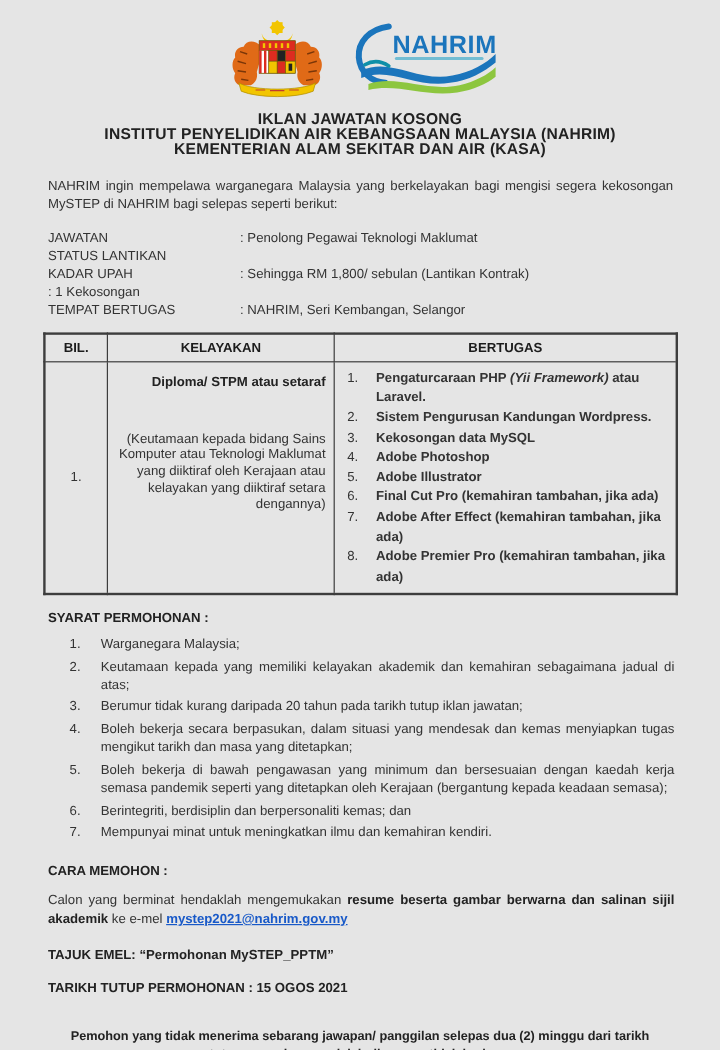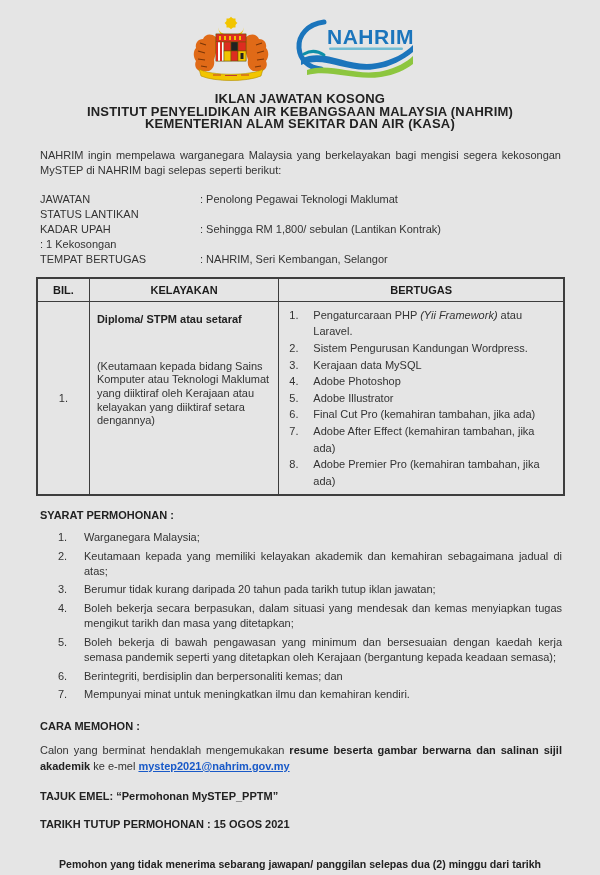--- a/index.html
+++ b/index.html
@@ -20,27 +20,27 @@
 
   
   .jobtable{margin:10px 0 0 36px;border-collapse:collapse;width:529px;table-layout:fixed;}
   .jobtable th,.jobtable td{border:1.6px solid #3d3d3d;}
   .jobtable{border:2px solid #3d3d3d;}
   th{font-weight:bold;color:#1c1c1c;padding:5px 2px;font-size:11px;}
   .col-bil{width:52px;}
   .col-kelayakan{width:188px;}
   .col-kemahiran{width:283px;}
   td.bil{text-align:center;vertical-align:middle;}
-  td.kelayakan{vertical-align:top;text-align:left;padding:11px 7px 8px 7px;}
+  td.kelayakan{vertical-align:top;text-align:right;padding:11px 7px 8px 7px;}
   .kelayakan-title{font-weight:bold;color:#222;}
   .kelayakan-note{margin-top:35px;line-height:13.6px;}
   td.kemahiran{vertical-align:top;padding:5px 4px 5px 8px;}
   .kem-item{display:flex;line-height:16.6px;}
   .kem-num{width:24px;flex:none;padding-left:2px;}
-  .kem-text{flex:1;}
+  .kem-text{flex:1;font-weight:bold;}
 
   
   .section-heading{margin:13px 40px 0 40px;font-weight:bold;color:#222;}
   .syarat-list{margin:9px 38px 0 58px;}
   .syarat-item{display:flex;line-height:15.8px;margin-bottom:2.4px;}
   .syarat-num{width:26px;flex:none;}
   .syarat-text{flex:1;text-align:justify;}
   .cara-heading{margin-top:17px;}
   .cara-para{margin:10px 38px 0 40px;line-height:16px;text-align:justify;}
   .cara-para b{color:#222;}
@@ -174,21 +174,21 @@
               <span class="kem-text"><span>Pengaturcaraan PHP </span><i>(Yii Framework)</i><span> atau Laravel.</span></span>
             </div>
 
             <div class="kem-item">
               <span class="kem-num">2.</span>
               <span class="kem-text"><span>Sistem Pengurusan Kandungan Wordpress.</span><i></i><span></span></span>
             </div>
 
             <div class="kem-item">
               <span class="kem-num">3.</span>
-              <span class="kem-text"><span>Kerajaan data MySQL</span><i></i><span></span></span>
+              <span class="kem-text"><span>Kekosongan data MySQL</span><i></i><span></span></span>
             </div>
 
             <div class="kem-item">
               <span class="kem-num">4.</span>
               <span class="kem-text"><span>Adobe Photoshop</span><i></i><span></span></span>
             </div>
 
             <div class="kem-item">
               <span class="kem-num">5.</span>
               <span class="kem-text"><span>Adobe Illustrator</span><i></i><span></span></span>

